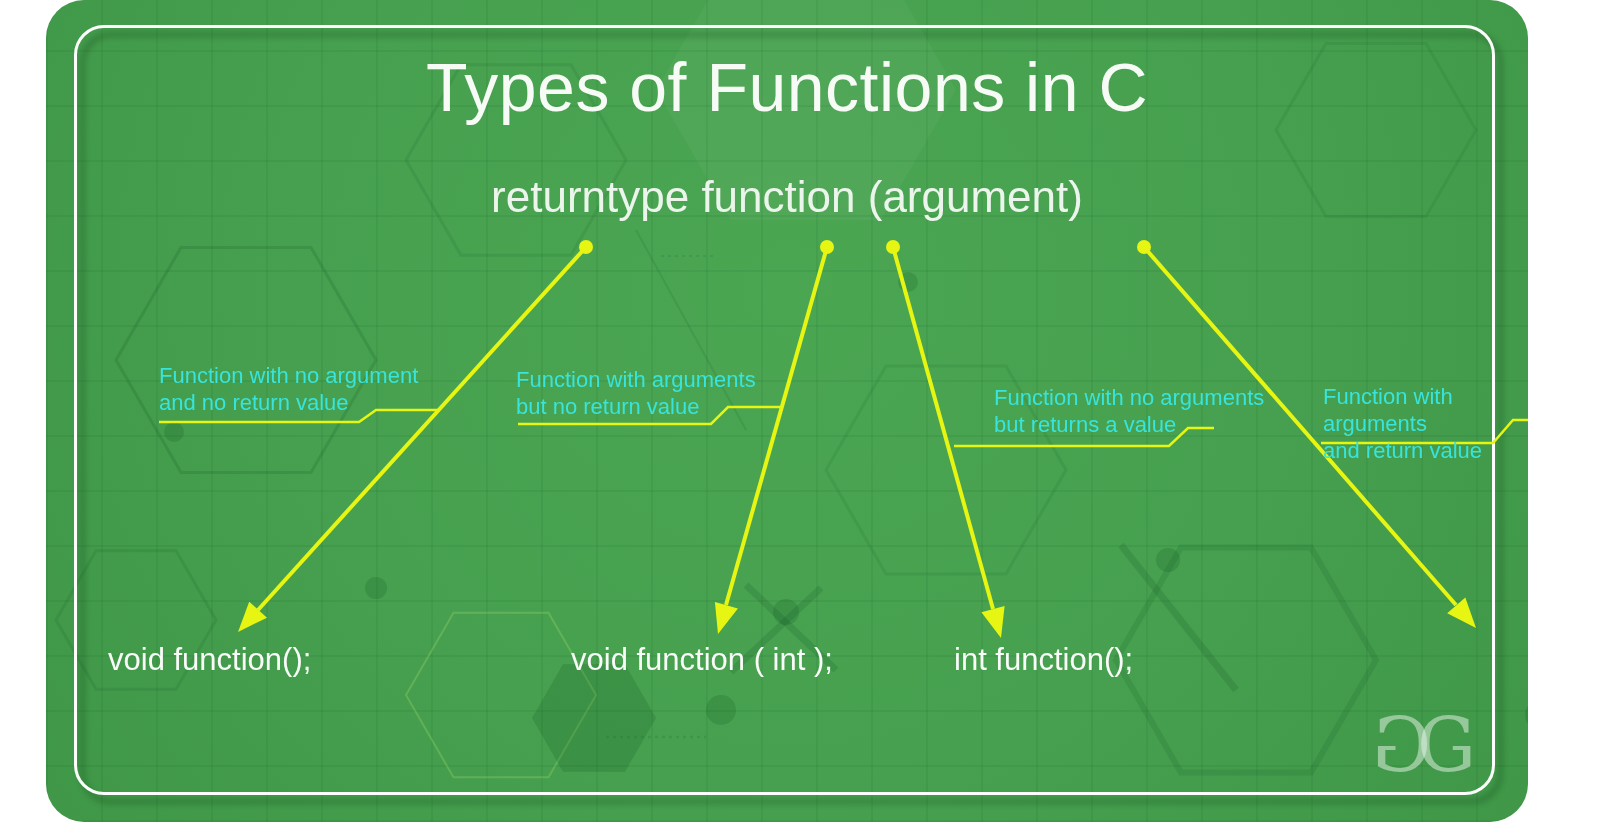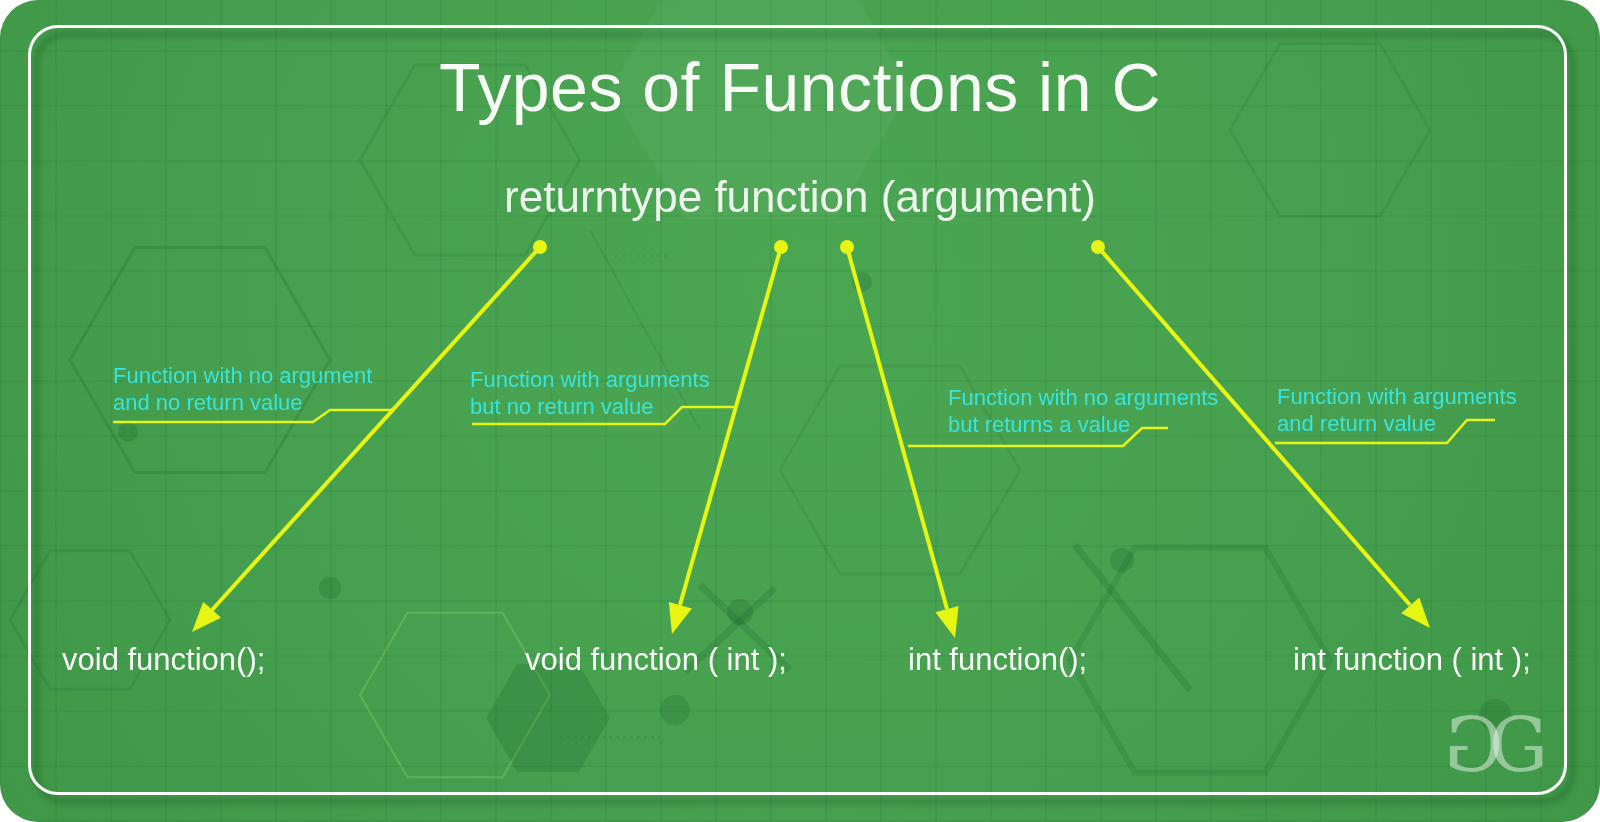--- a/index.html
+++ b/index.html
@@ -1,17 +1,17 @@
 <!DOCTYPE html>
 <html><head>
 <meta charset="utf-8">
 <style>
   html,body{margin:0;padding:0;background:#ffffff;}
-  .stage{position:relative;width:1600px;height:822px;overflow:hidden;
-         font-family:"Liberation Sans",sans-serif;}
+  .stage{position:relative;width:1482px;height:822px;overflow:hidden;
+         font-family:"Liberation Sans",sans-serif;margin-left:46px;}
   .card{position:absolute;inset:0;border-radius:38px;overflow:hidden;
         background-image:
           repeating-linear-gradient(90deg, rgba(13,82,32,0.09) 0 2px, transparent 2px 55px),
           repeating-linear-gradient(0deg, rgba(13,82,32,0.09) 0 2px, transparent 2px 55px),
           radial-gradient(circle at 50% 35%, #4ba652 0%, #46a04f 55%, #3f9747 100%);}
   .bg{position:absolute;left:0;top:0;width:1600px;height:822px;}
   .inner-border{position:absolute;left:28px;top:25px;right:33px;bottom:27px;
         border:3.5px solid #fcfefc;border-radius:30px;
         filter:drop-shadow(7px 8px 3px rgba(5,40,12,0.42));pointer-events:none;}
   .title{position:absolute;left:0;right:0;top:48px;text-align:center;
@@ -115,20 +115,19 @@
       <div>but returns a value</div>
     </div>
     <div class="callout c4">
       <div>Function with arguments</div>
       <div>and return value</div>
     </div>
 
     <div class="code k1">void function();</div>
     <div class="code k2">void function ( int );</div>
     <div class="code k3">int function();</div>
-    <div class="code k4">int function ( int );</div>
 
     <div class="logo">
       <span class="g1">G</span><span class="g2">G</span>
     </div>
 
   </div>
 </div>
 
 </body></html>

